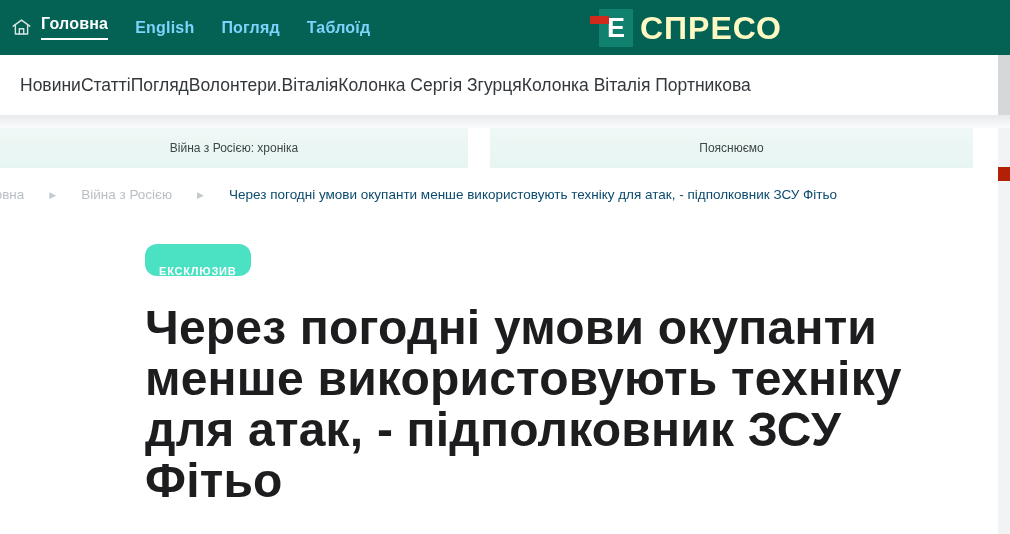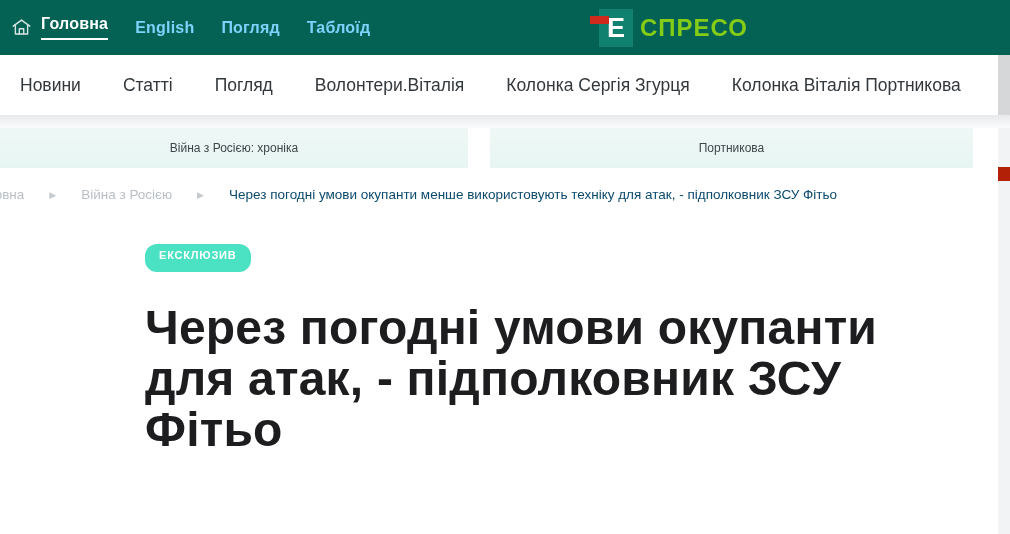--- a/index.html
+++ b/index.html
@@ -50,32 +50,32 @@
     display: flex; align-items: center; justify-content: center;
     font-size: 27px; font-weight: 800; color: #ffffff;
   }
   .logo-red {
     position: absolute; left: -9px; top: 7px;
     width: 19px; height: 8px;
     background: #cf2a1b;
   }
   .logo-rest {
     margin-left: 7px;
-    font-size: 24px; font-weight: 800; color: #84cc16;
+    font-size: 32px; font-weight: 800; color: #fef9c3;
     letter-spacing: 1px;
     line-height: 38px;
   }
 
   
   .main-nav {
     position: absolute; left: 0; top: 55px;
     width: 1010px; height: 60px;
     background: #ffffff;
     display: flex; align-items: center;
-    padding-left: 20px; gap: 42px;
+    padding-left: 20px; 
   }
   .main-nav .nav-item {
     font-size: 17.5px; color: #33383c;
     white-space: nowrap; cursor: pointer;
   }
 
   
   .nav-shadow {
     position: absolute; left: 0; top: 115px;
     width: 1010px; height: 13px;
@@ -101,22 +101,22 @@
     font-size: 13.5px;
     white-space: nowrap;
   }
   .crumb { color: #b9c0c5; cursor: pointer; }
   .crumb-sep { color: #c3c9cd; font-size: 9px; }
   .crumb-current { color: #0c4a6e; }
 
   
   .badge {
     position: absolute; left: 145px; top: 244px;
-    height: 28px; line-height: 22px;
-    padding: 0 14px;
+    height: 22px; line-height: 22px;
+    padding: 16px 14px;
     background: #4be1c3;
     border-radius: 12px;
     color: #ffffff;
     font-size: 11px; font-weight: 700;
     letter-spacing: .8px;
   }
   .headline {
     position: absolute; left: 145px; top: 302px;
     font-size: 48px; font-weight: 700;
     color: #1d1d1f;
@@ -178,34 +178,35 @@
     <span class="nav-item">Статті</span>
     <span class="nav-item">Погляд</span>
     <span class="nav-item">Волонтери.Віталія</span>
     <span class="nav-item">Колонка Сергія Згурця</span>
     <span class="nav-item">Колонка Віталія Портникова</span>
   </div>
 
   <div class="nav-shadow"></div>
 
   <div class="banner banner-1">Війна з Росією: хроніка</div>
-  <div class="banner banner-2">Портникова</div>
+  <div class="banner banner-2">Пояснюємо</div>
 
   <div class="breadcrumb">
     <span class="crumb">Головна</span>
     <span class="crumb-sep">▶</span>
     <span class="crumb">Війна з Росією</span>
     <span class="crumb-sep">▶</span>
     <span class="crumb-current">Через погодні умови окупанти менше використовують техніку для атак, - підполковник ЗСУ Фітьо</span>
   </div>
 
   <div class="badge">ЕКСКЛЮЗИВ</div>
 
   <h1 class="headline">
     <div class="hl-line">Через погодні умови окупанти</div>
+    <div class="hl-line">менше використовують техніку</div>
     <div class="hl-line">для атак, - підполковник ЗСУ</div>
     <div class="hl-line">Фітьо</div>
   </h1>
 
   <div class="scrollbar-track">
     <div class="scrollbar-thumb"></div>
     <div class="red-fragment"></div>
   </div>
 
 </div>

